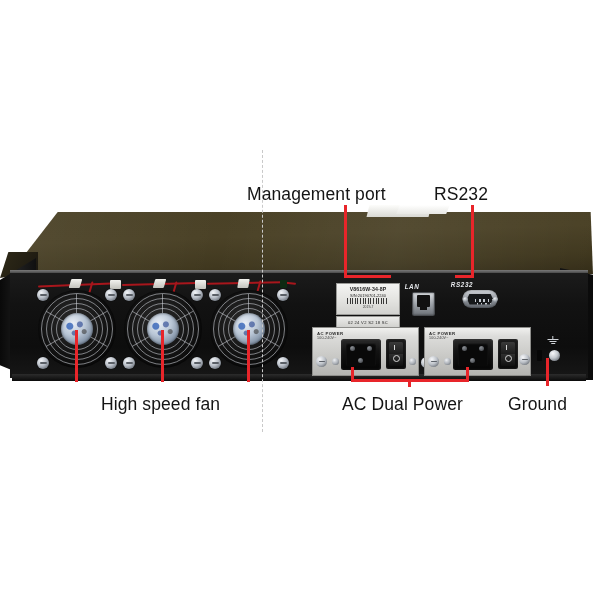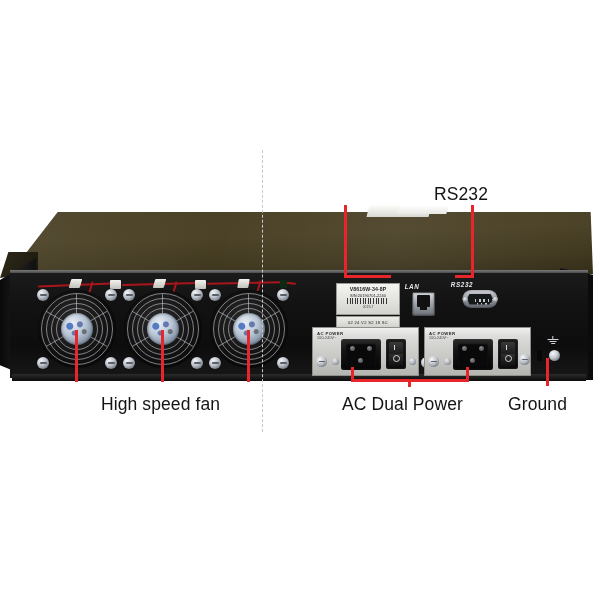--- a/index.html
+++ b/index.html
@@ -485,20 +485,21 @@
   <div class="red redv" style="left:161px;top:330px;height:52px;"></div>
   <div class="red redv" style="left:247px;top:330px;height:52px;"></div>
 
   <div class="red redv" style="left:351px;top:367px;height:14px;"></div>
   <div class="red redv" style="left:466px;top:367px;height:14px;"></div>
   <div class="red redh" style="left:351px;top:379px;width:118px;"></div>
   <div class="red redv" style="left:408px;top:379px;height:8px;"></div>
 
   <div class="red redv" style="left:546px;top:358px;height:28px;"></div>
 
+  <div class="callout big" style="left:247px;top:186px;">Management port</div>
 
   <div class="callout big" style="left:434px;top:186px;">RS232</div>
 
   <div class="callout big" style="left:342px;top:396px;">AC Dual Power</div>
 
   <div class="callout big" style="left:101px;top:396px;">High speed fan</div>
 
   <div class="callout big" style="left:508px;top:396px;">Ground</div>
 
 </div>

